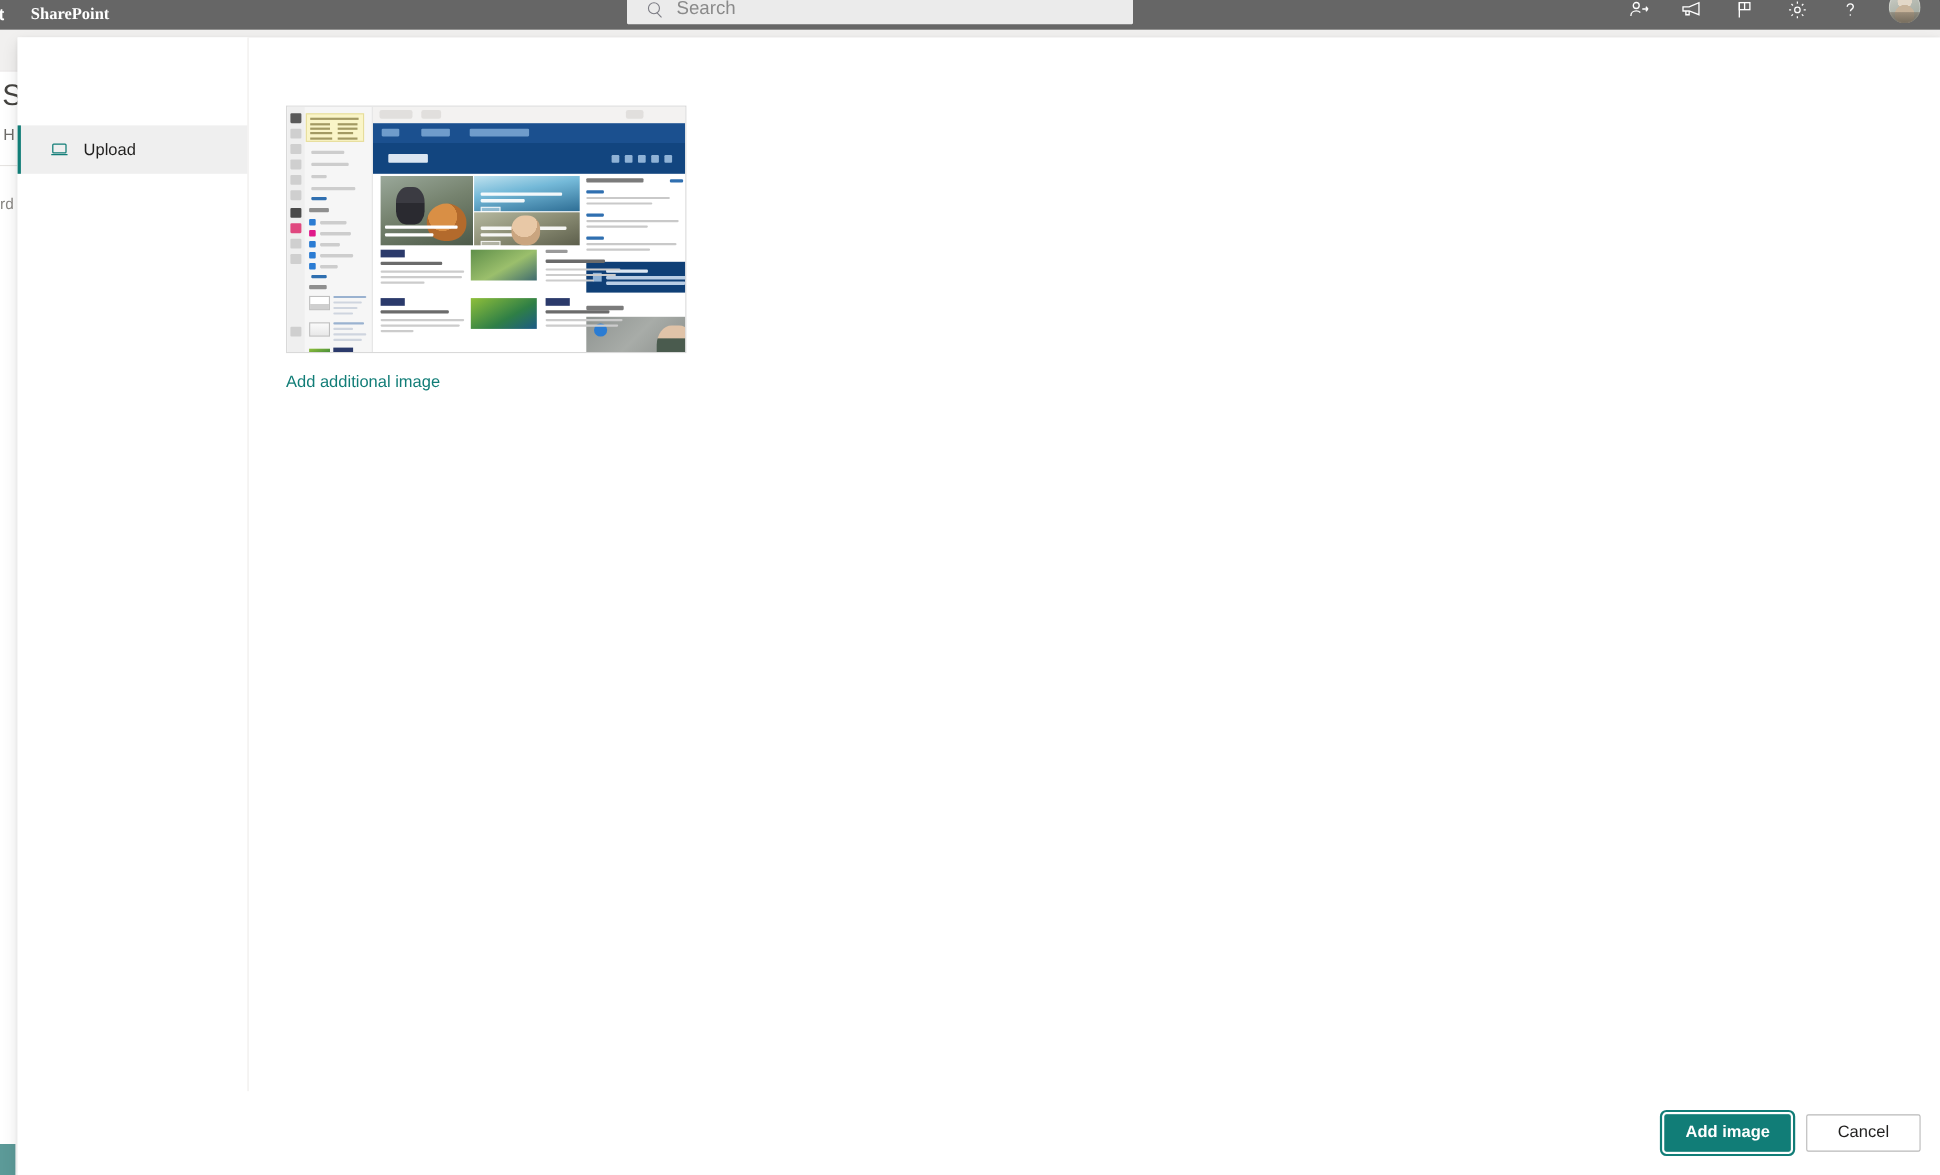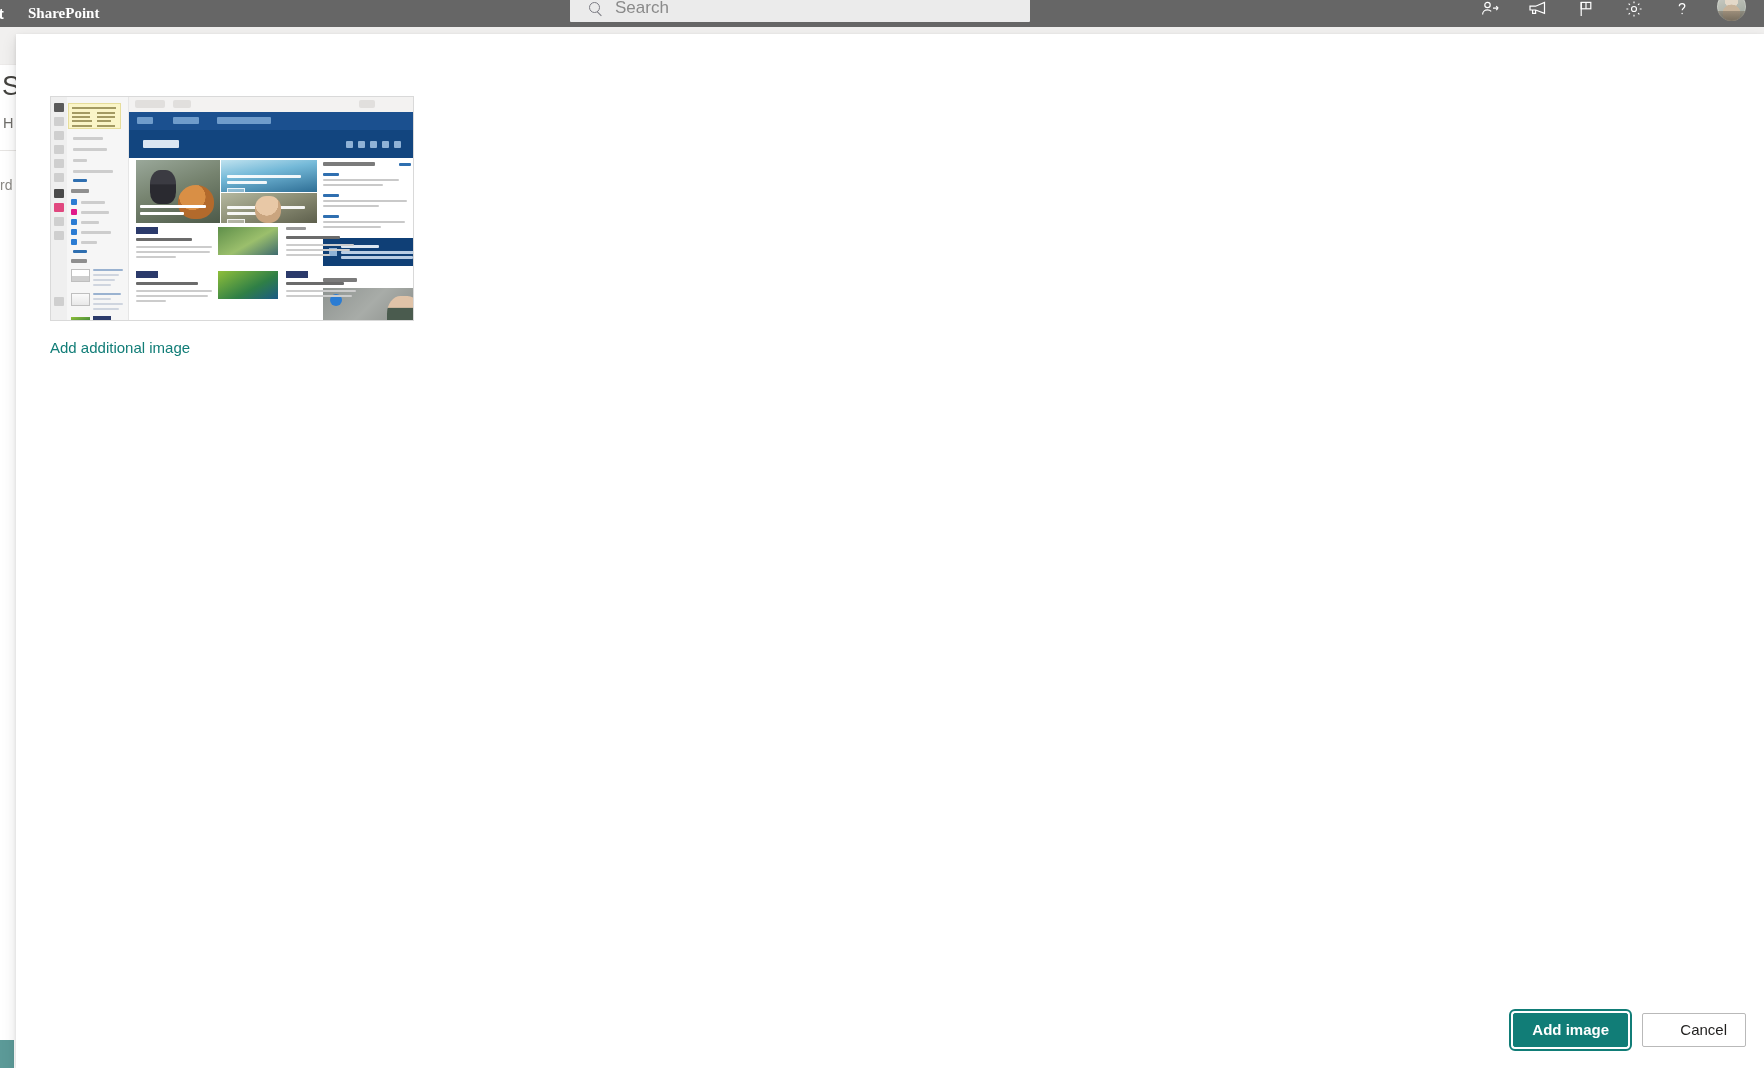--- a/index.html
+++ b/index.html
@@ -220,21 +220,21 @@
 
   
   #dialog-footer {
     flex: none; height: 76px; background: #ffffff;
     display: flex; align-items: center; justify-content: flex-end;
     padding-right: 18px; gap: 14px;
   }
   .btn {
     height: 34px; min-width: 104px; padding: 0 18px;
     font-family: "Liberation Sans", sans-serif; font-size: 15px;
-    border-radius: 2px; cursor: pointer; line-height: 32px; text-align: right;
+    border-radius: 2px; cursor: pointer; line-height: 32px; text-align: center;
   }
   #btn-primary {
     background: #117d77; color: #ffffff; border: 1px solid #117d77;
     font-weight: 600; outline: 2px solid #117d77; outline-offset: 2px;
   }
   #btn-secondary {
     background: #ffffff; color: #201f1e; border: 1px solid #b9b9b9; font-weight: 400;
   }
 </style>
 </head>
@@ -293,20 +293,31 @@
   <div id="behind-title">S</div>
   <div id="behind-subnav">H</div>
   <div id="behind-divider"></div>
   <div id="behind-leftlabel">rd</div>
   <div id="behind-teal-block"></div>
 </div>
 
 <div id="dialog">
   <div id="dialog-body">
 
+    <div id="dialog-nav">
+      <div class="nav-item">
+        <span class="nav-ico">
+          <svg width="18" height="18" viewBox="0 0 18 18" fill="none" stroke="#117d77" stroke-width="1.15">
+            <rect x="3" y="4" width="12" height="8" rx="0.8"></rect>
+            <path d="M1.6 13.6h14.8"></path>
+          </svg>
+        </span>
+        <span class="nav-label">Upload</span>
+      </div>
+    </div>
 
     <div id="dialog-main">
 
       <div id="thumb-tile">
         <div class="ss">
 
           <div class="ss-toprail">
             <span class="pill" style="left:6px;width:30px;"></span>
             <span class="pill" style="left:44px;width:18px;"></span>
             <span class="pill" style="left:230px;width:16px;"></span>

